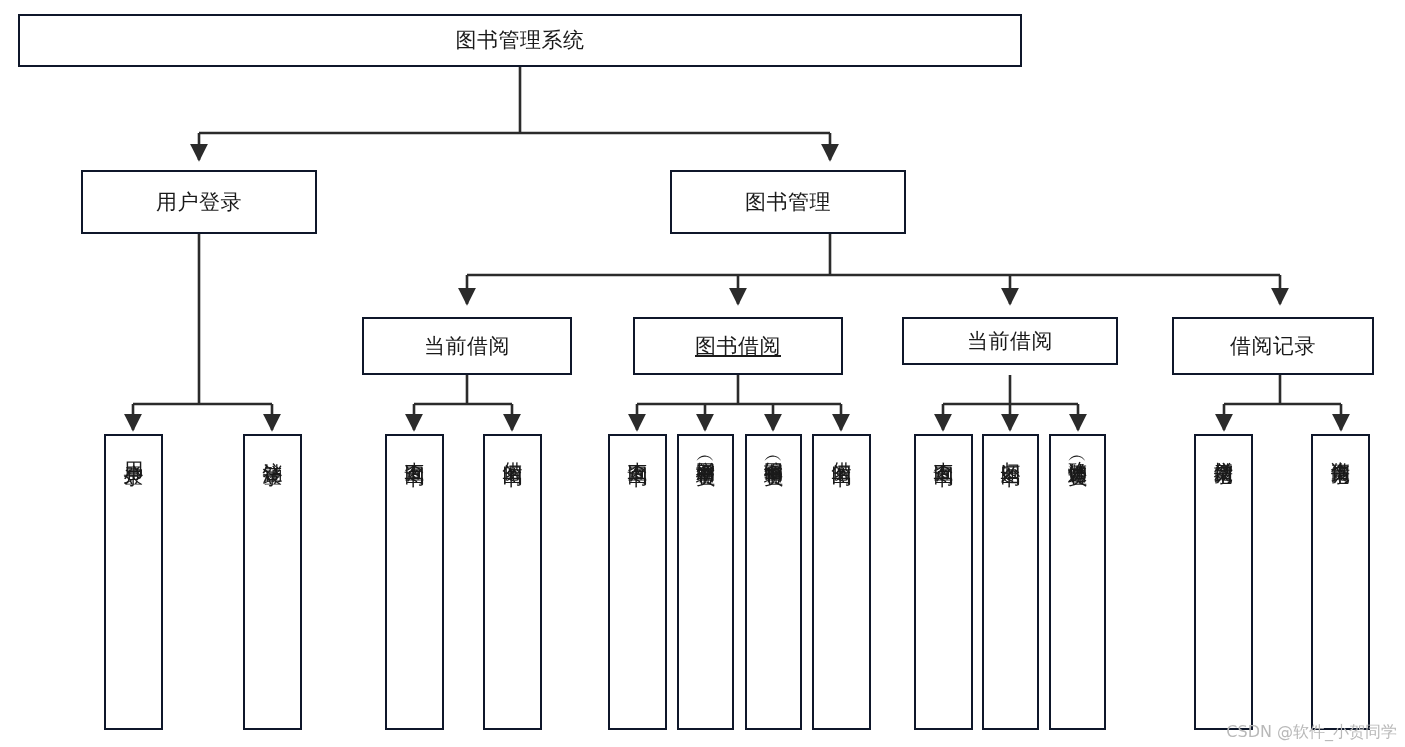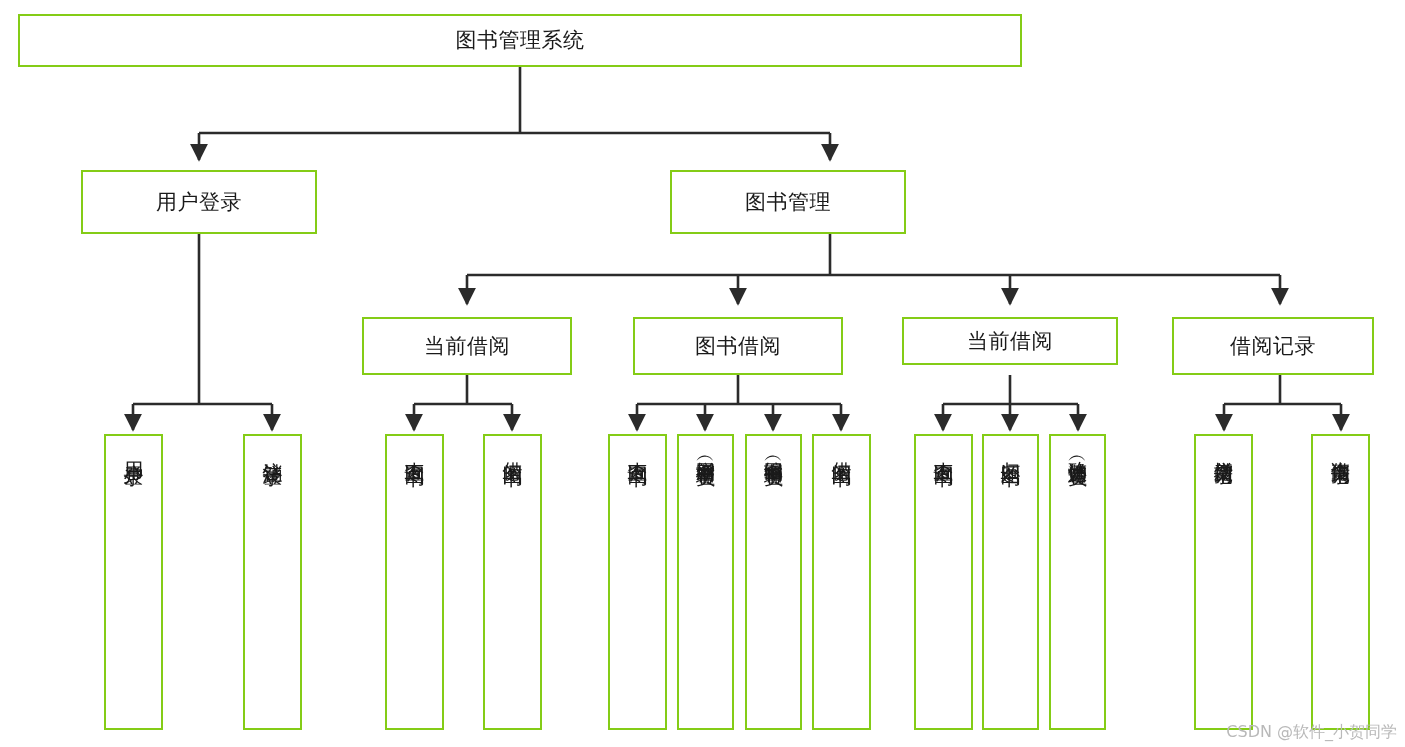--- a/index.html
+++ b/index.html
@@ -26,21 +26,21 @@
     left: 0;
     top: 0;
     width: 1405px;
     height: 747px;
     pointer-events: none;
   }
   .node {
     position: absolute;
     box-sizing: border-box;
     background: #ffffff;
-    border: 2px solid #84cc16;
+    border: 2px solid #0f172a;
     display: flex;
     align-items: center;
     justify-content: center;
     color: #1a1a1a;
   }
   .node .label {
     display: block;
     text-align: center;
     line-height: 1.18;
   }
@@ -144,21 +144,21 @@
   <div class="node horiz" style="left:81px; top:170px; width:236px; height:64px;">
     <span class="label">用户登录</span>
   </div>
   <div class="node horiz" style="left:670px; top:170px; width:236px; height:64px;">
     <span class="label">图书管理</span>
   </div>
 
   <div class="node horiz" style="left:362px; top:317px; width:210px; height:58px;">
     <span class="label">当前借阅</span>
   </div>
-  <div class="node horiz" style="left:633px; top:317px; width:210px; height:58px;">
+  <div class="node horiz" style="left:633px; top:317px; width:210px; height:58px;text-decoration:underline;">
     <span class="label">图书借阅</span>
   </div>
   <div class="node horiz" style="left:902px; top:317px; width:216px; height:48px;">
     <span class="label">当前借阅</span>
   </div>
   <div class="node horiz" style="left:1172px; top:317px; width:202px; height:58px;justify-content:center;">
     <span class="label">借阅记录</span>
   </div>
 
   <div class="node vert" style="left:104px; top:434px; width:59px; height:296px;">

